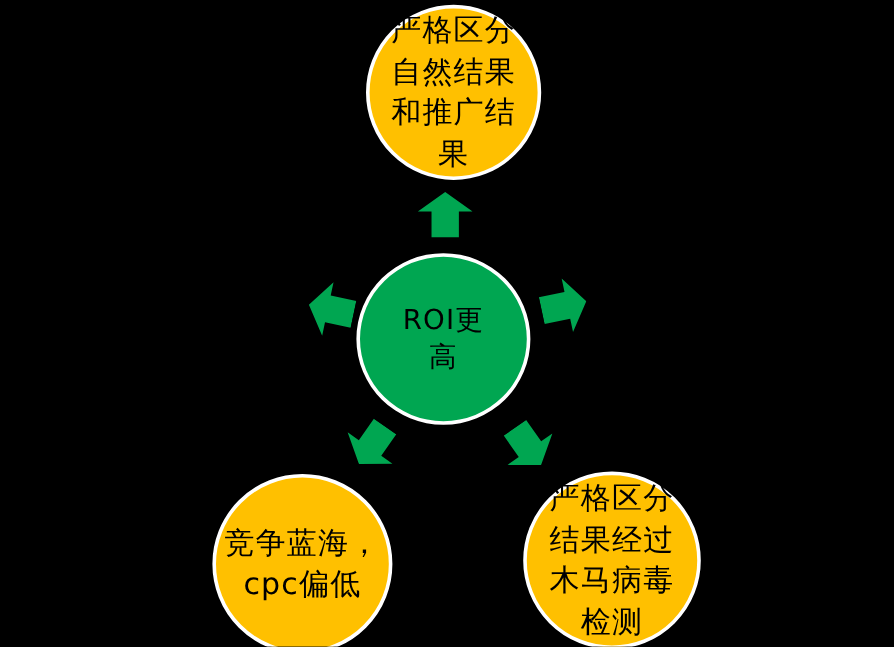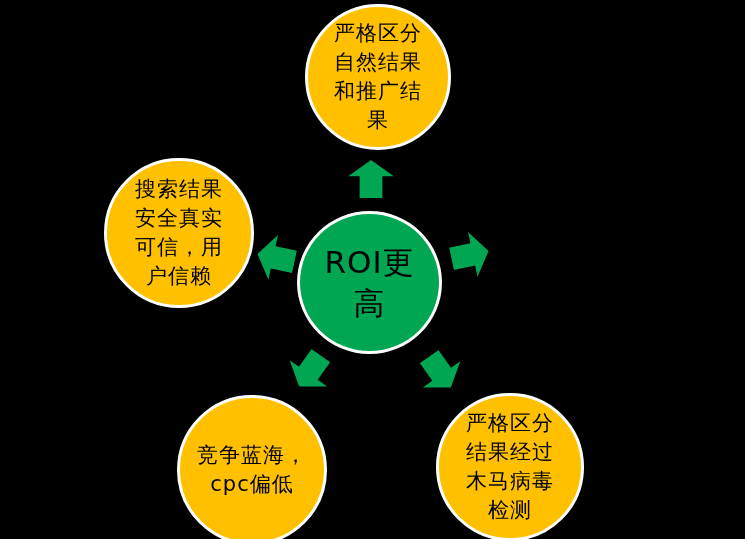--- a/index.html
+++ b/index.html
@@ -30,28 +30,28 @@
     display: flex;
     align-items: center;
     justify-content: center;
     text-align: center;
   }
   .node.gold { background: var(--node-fill); }
   .node.green { background: var(--center-fill); }
   .node-label {
     white-space: pre-line;
     color: var(--text);
-    font-size: 21px;
+    font-size: 25px;
     line-height: 1.38;
     letter-spacing: 1px;
   }
   .center-label {
     white-space: pre-line;
     color: var(--text);
-    font-size: 31px;
+    font-size: 23px;
     line-height: 1.32;
     letter-spacing: 1px;
   }
   .node-top          { left: 305px; top: 4px;   width: 146px; height: 146px; }
   .node-left         { left: 104px; top: 158px; width: 150px; height: 150px; }
   .node-right        { left: 500px; top: 159px; width: 150px; height: 150px; }
   .node-center       { left: 297px; top: 211px; width: 145px; height: 143px; }
   .node-bottom-left  { left: 177px; top: 395px; width: 150px; height: 150px; }
   .node-bottom-right { left: 436px; top: 393px; width: 148px; height: 148px; }
   .arrow {
@@ -71,26 +71,20 @@
 
 <div class="canvas">
 
   <div class="node gold node-top">
     <span class="node-label">严格区分
 自然结果
 和推广结
 果</span>
   </div>
 
-  <div class="node gold node-left">
-    <span class="node-label">搜索结果
-安全真实
-可信，用
-户信赖</span>
-  </div>
 
 
   <div class="node gold node-bottom-left">
     <span class="node-label">竞争蓝海，
 cpc偏低</span>
   </div>
 
   <div class="node gold node-bottom-right">
     <span class="node-label">严格区分
 结果经过

